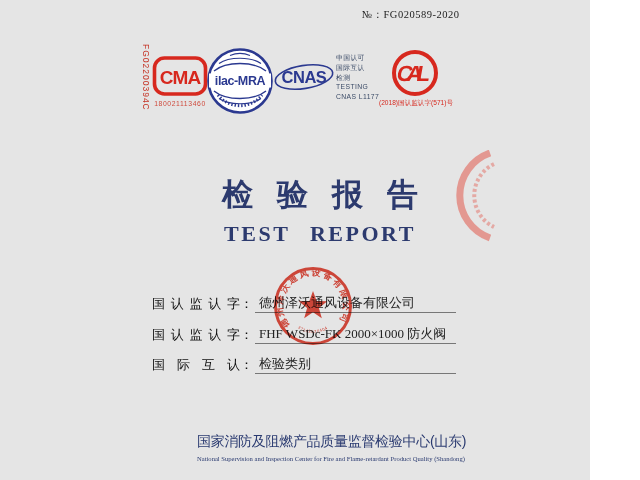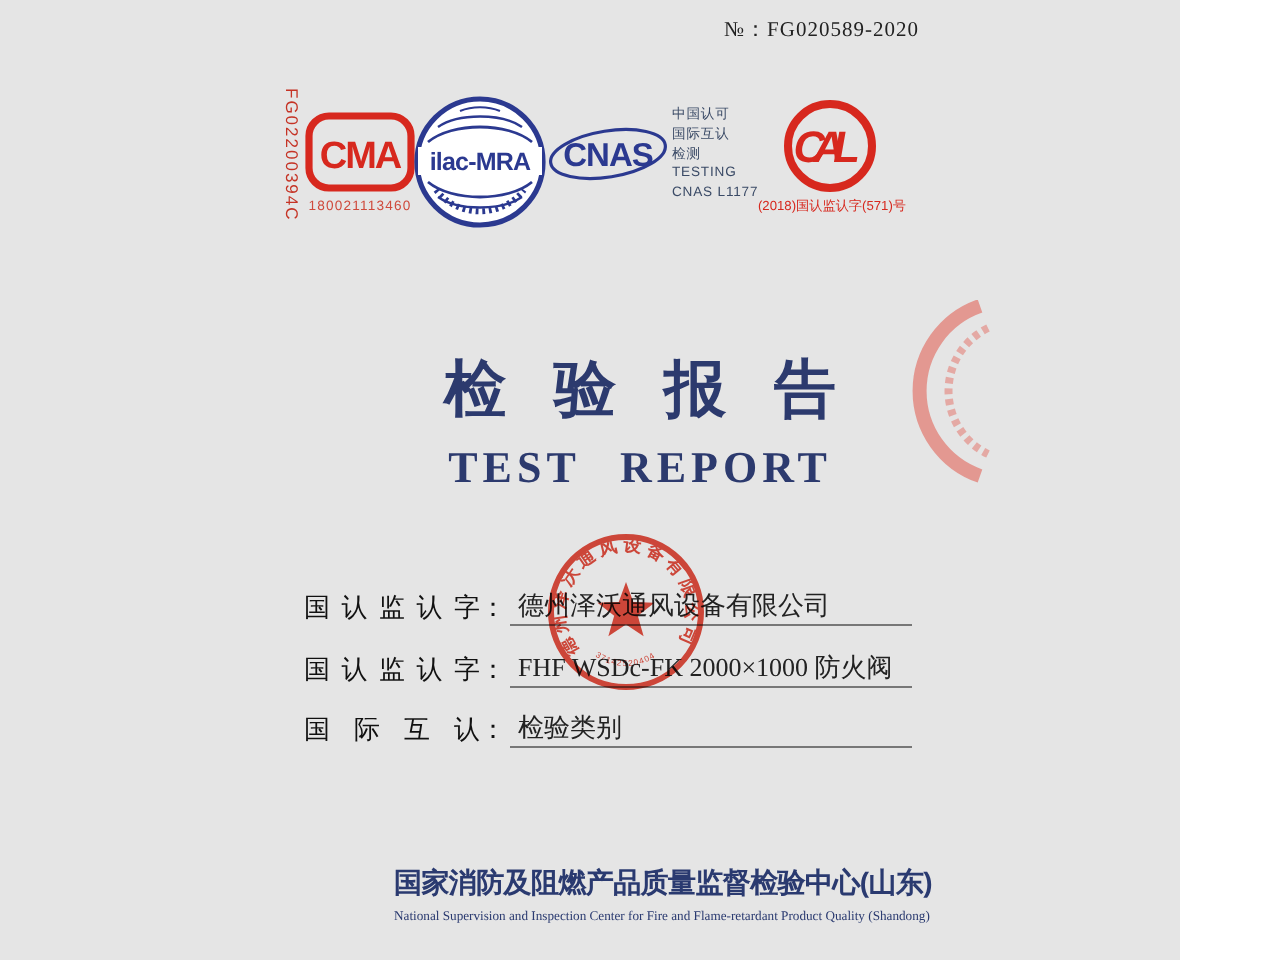--- a/index.html
+++ b/index.html
@@ -37,21 +37,21 @@
   .form-colon{display:inline-block;color:#111;vertical-align:bottom;}
   .form-value{display:inline-block;width:197px;margin-left:2px;padding-left:4px;vertical-align:bottom;
     border-bottom:1.5px solid #777;color:#222;}
   #row-0{top:294px;}
   #row-1{top:325px;}
   #row-2{top:355px;}
   
   #company-seal{left:267px;top:260px;opacity:.9;mix-blend-mode:multiply;}
   
   #footer-logo{left:150px;top:429px;}
-  #footer-cn{left:197px;top:433px;font-size:14px;font-weight:bold;color:#2a3a70;letter-spacing:-.3px;}
+  #footer-cn{left:197px;top:433px;font-size:14px;font-weight:normal;color:#2a3a70;letter-spacing:-.3px;}
   #footer-en{left:197px;top:455px;font-family:"Liberation Serif",serif;font-size:6.6px;color:#2a3a70;}
   svg text{font-family:"Liberation Sans",sans-serif;}
 </style>
 </head>
 <body>
 
 <div id="page">
 
   <div class="abs" id="report-no"><span>№：</span><span>FG020589-2020</span></div>
 

